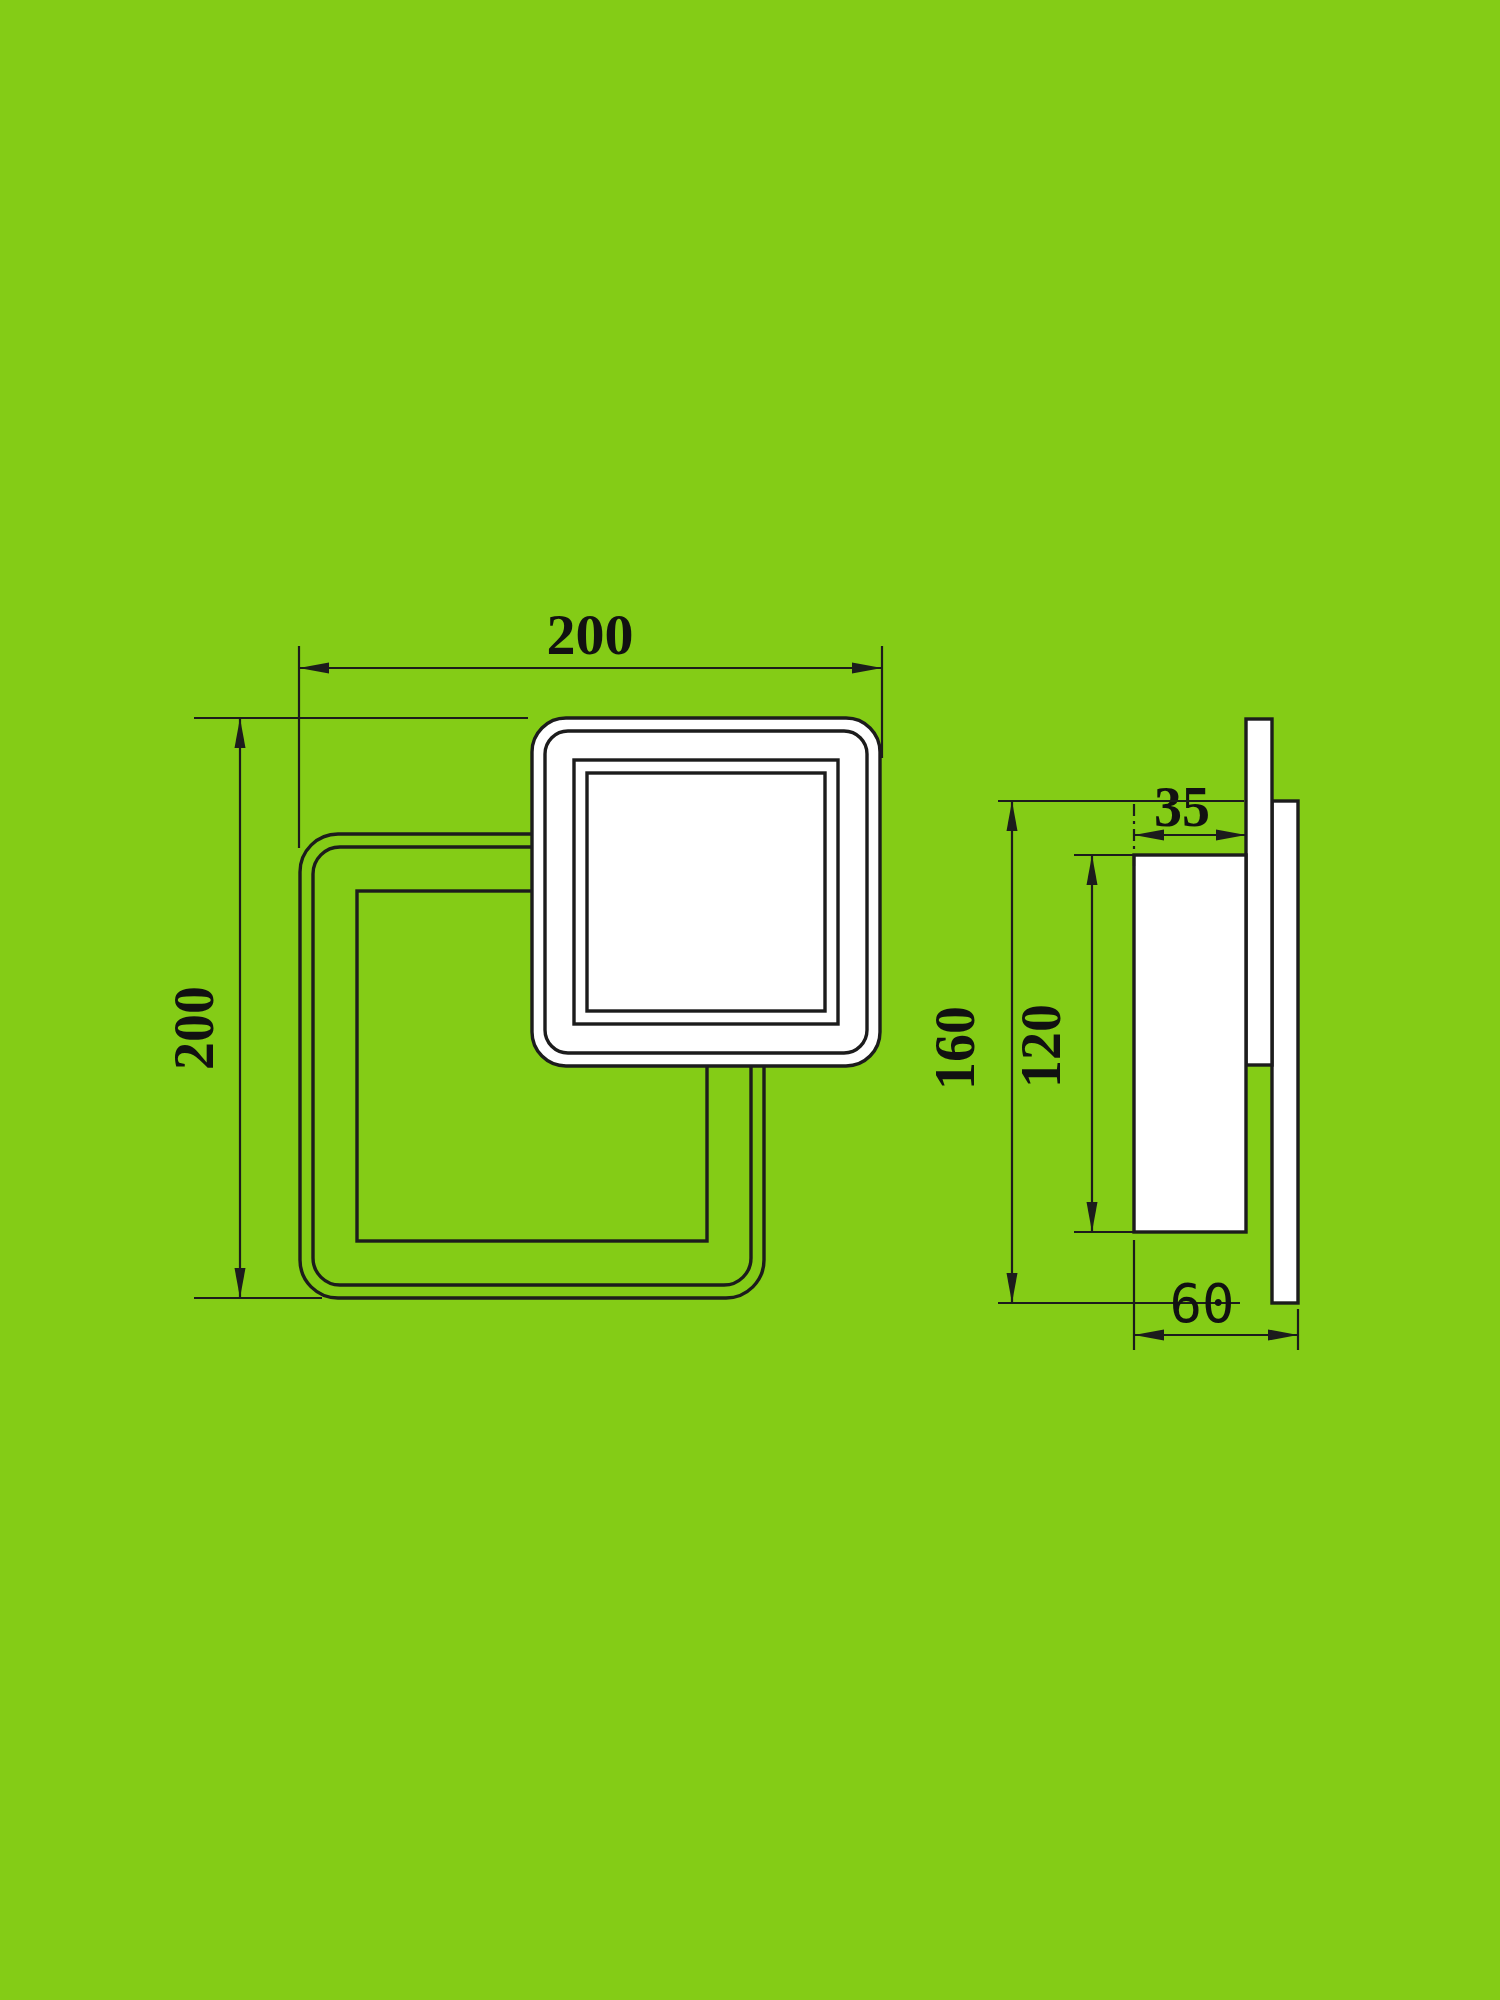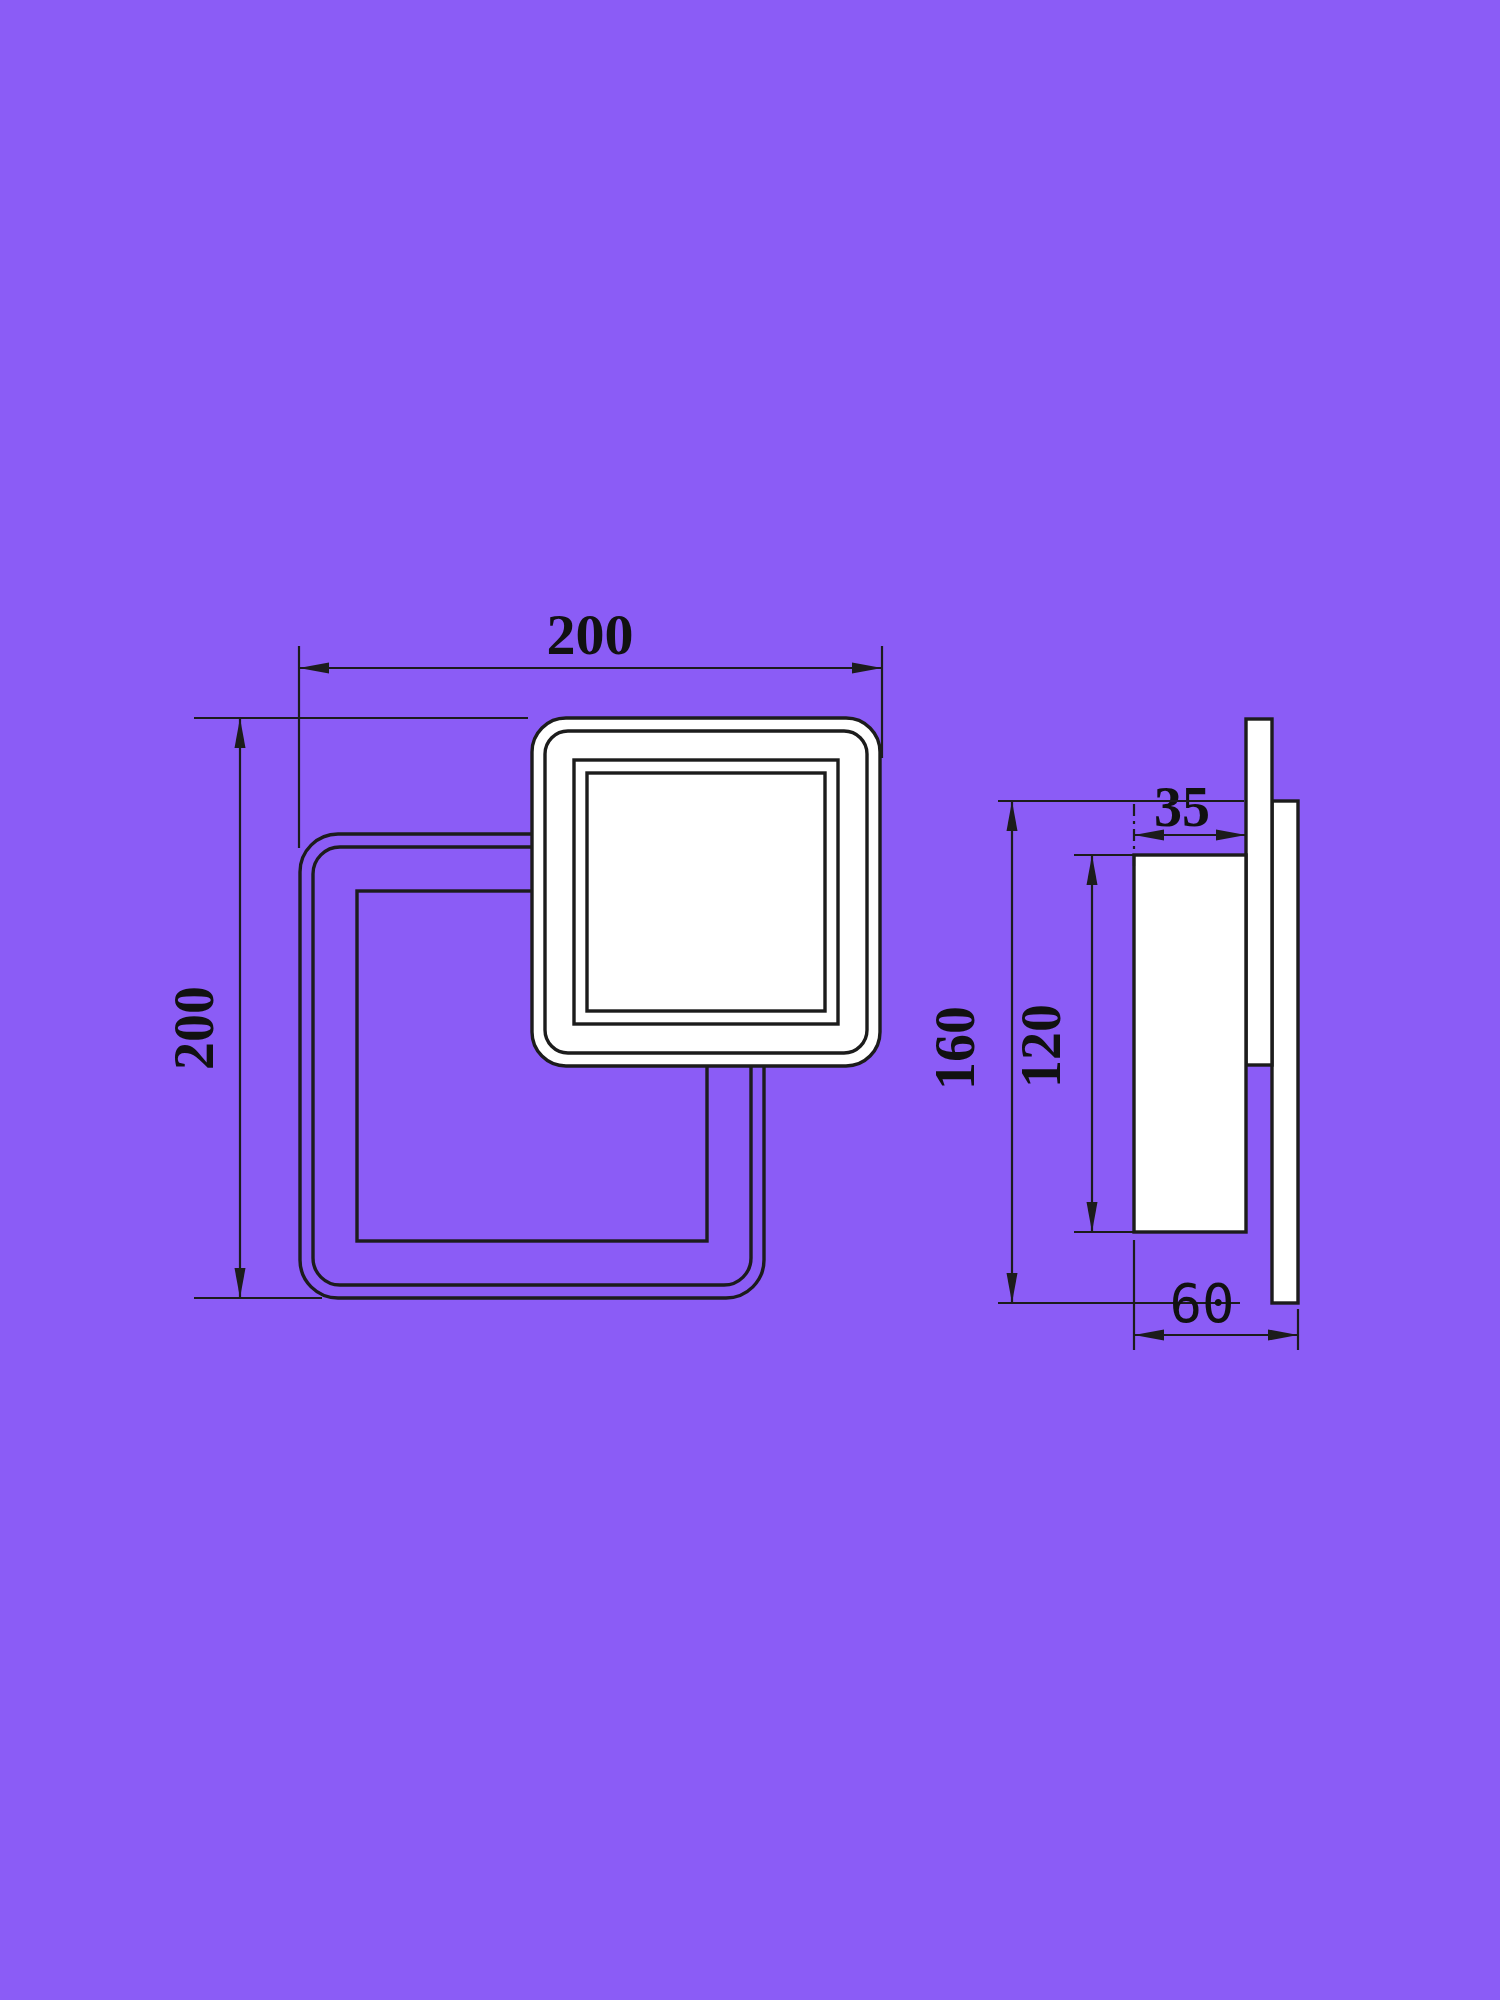--- a/index.html
+++ b/index.html
@@ -4,21 +4,21 @@
 <style>
   html, body {
     margin: 0;
     padding: 0;
     background: #ffffff;
   }
   .canvas {
     position: relative;
     width: 1500px;
     height: 2000px;
-    background: #8b5cf6;
+    background: #84cc16;
     overflow: hidden;
   }
   svg { display: block; }
 
   .obj-line {
     fill: none;
     stroke: #1c1c1c;
     stroke-width: 3.4;
   }
   .obj-solid {

